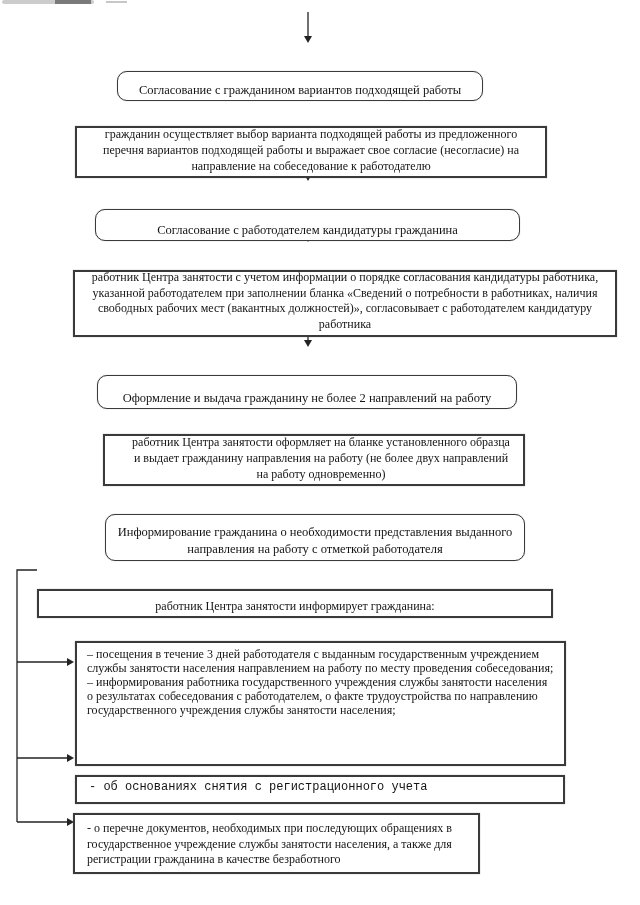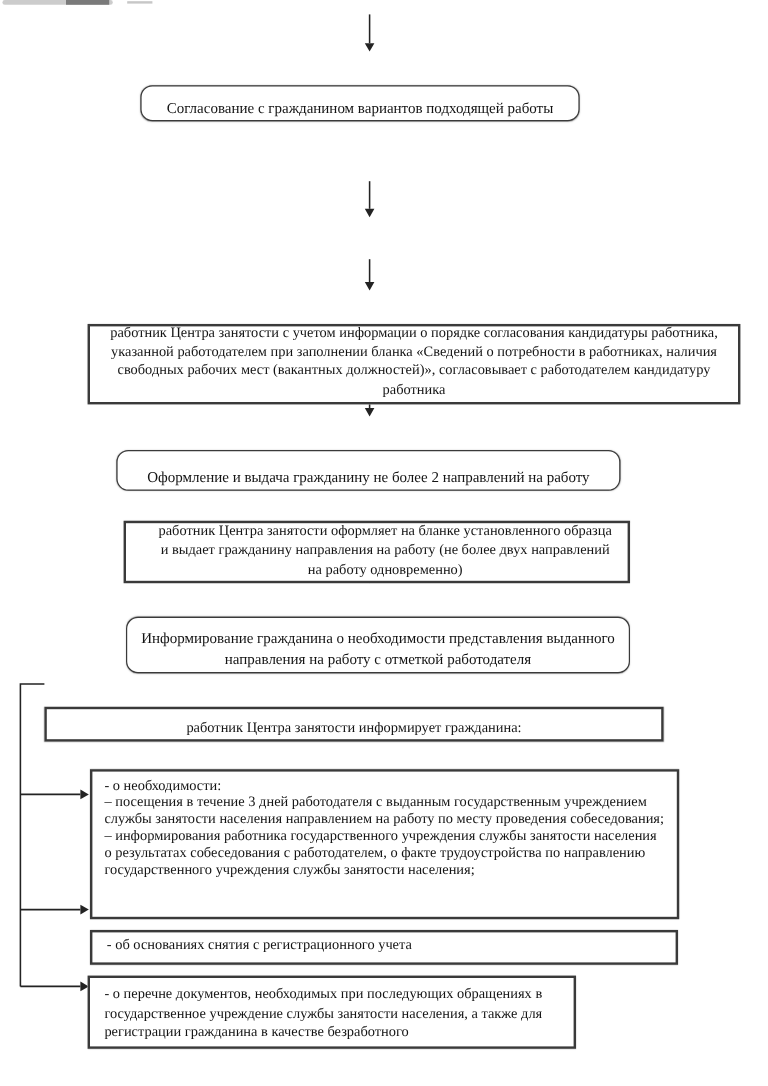--- a/index.html
+++ b/index.html
@@ -41,21 +41,21 @@
   #b1{left:117px;top:43px;width:366px;height:30px;}
   #b2{left:75px;top:98px;width:472px;height:52px;}
   #b3{left:95px;top:181px;width:425px;height:32px;}
   #b4{left:73px;top:242px;width:544px;height:67px;line-height:15.8px;}
   #b5{left:97px;top:347px;width:420px;height:34px;}
   #b6{left:103px;top:406px;width:422px;height:52px;padding-left:24px;}
   #b7{left:105px;top:486px;width:420px;height:47px;line-height:17px;}
   #b8{left:37px;top:561px;width:516px;height:29px;}
   #b9{left:75px;top:613px;width:491px;height:125px;padding:5px 10px;font-size:12px;line-height:13.9px;}
   #b9 p{margin:0;}
-  #b10{left:75px;top:747px;width:490px;height:29px;padding-left:12px;}
+  #b10{left:75px;top:747px;width:490px;height:29px;padding-left:12px;font-family:Liberation Mono, monospace;}
   #b11{left:73px;top:785px;width:407px;height:61px;padding:6px 12px;line-height:15.5px;}
   
   #connectors{
     position:absolute;left:0;top:0;width:640px;height:905px;
     pointer-events:none;
   }
   #connectors line, #connectors polyline{stroke:#232323;stroke-width:1.3;fill:none;}
   #connectors polygon{fill:#232323;stroke:none;}
   
   .smudge{position:absolute;background:#8f8f8f;}
@@ -119,21 +119,27 @@
     <g>
       <line x1="17" y1="822" x2="67" y2="822"></line>
         <polygon points="67,818 67,826 74,822"></polygon>
     </g>
   </svg>
 
   <div class="bx rounded" id="b1">
     <span>Согласование с гражданином вариантов подходящей работы</span>
   </div>
 
+  <div class="bx" id="b2">
+    <span>гражданин осуществляет выбор варианта подходящей работы из предложенного перечня вариантов подходящей работы и выражает свое согласие (несогласие) на направление на собеседование к работодателю</span>
+  </div>
 
+  <div class="bx rounded" id="b3">
+    <span>Согласование с работодателем кандидатуры гражданина</span>
+  </div>
 
   <div class="bx" id="b4">
     <span>работник Центра занятости с учетом информации о порядке согласования кандидатуры работника, указанной работодателем при заполнении бланка «Сведений о потребности в работниках, наличия свободных рабочих мест (вакантных должностей)», согласовывает с работодателем кандидатуру работника</span>
   </div>
 
   <div class="bx rounded" id="b5">
     <span>Оформление и выдача гражданину не более 2 направлений на работу</span>
   </div>
 
   <div class="bx" id="b6">
@@ -142,21 +148,20 @@
 
   <div class="bx rounded" id="b7">
     <span>Информирование гражданина о необходимости представления выданного направления на работу с отметкой работодателя</span>
   </div>
 
   <div class="bx" id="b8">
     <span>работник Центра занятости информирует гражданина:</span>
   </div>
 
   <div class="bx leftbox" id="b9">
-    <p>- о необходимости:</p>
     <p>– посещения в течение 3 дней работодателя с выданным государственным учреждением службы занятости населения направлением на работу по месту проведения собеседования;</p>
     <p>– информирования работника государственного учреждения службы занятости населения о результатах собеседования с работодателем, о факте трудоустройства по направлению государственного учреждения службы занятости населения;</p>
   </div>
 
   <div class="bx leftbox" id="b10">
     <span>- об основаниях снятия с регистрационного учета</span>
   </div>
 
   <div class="bx leftbox" id="b11">
     <span>- о перечне документов, необходимых при последующих обращениях в государственное учреждение службы занятости населения, а также для регистрации гражданина в качестве безработного</span>

